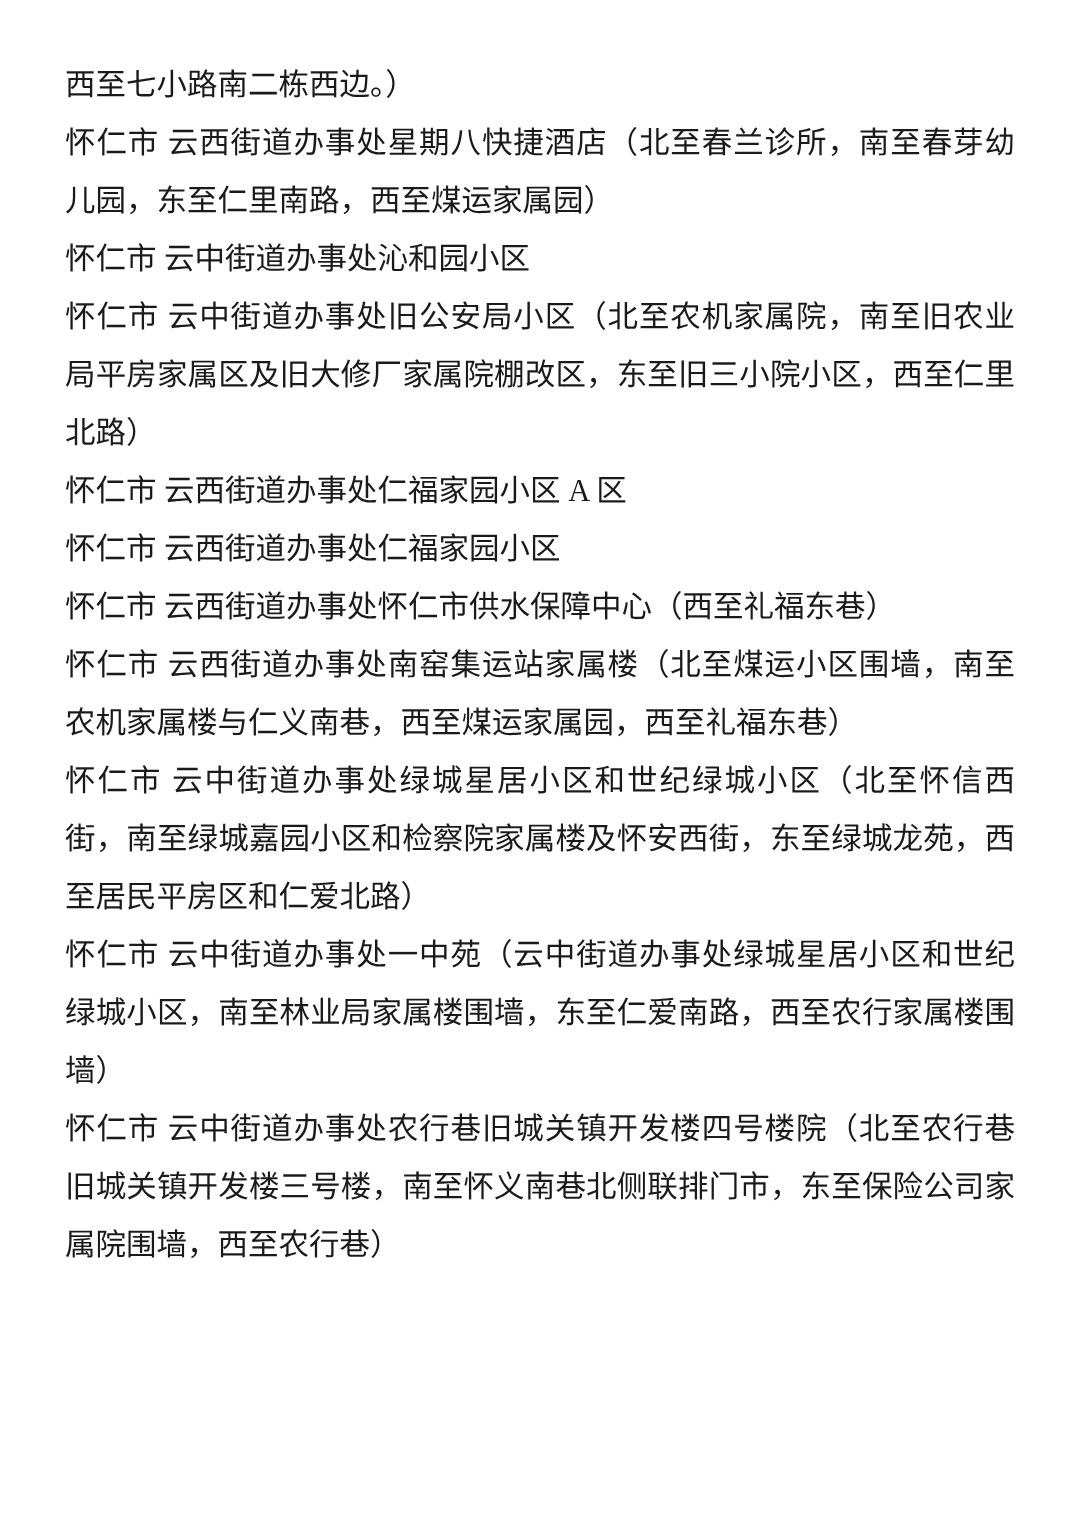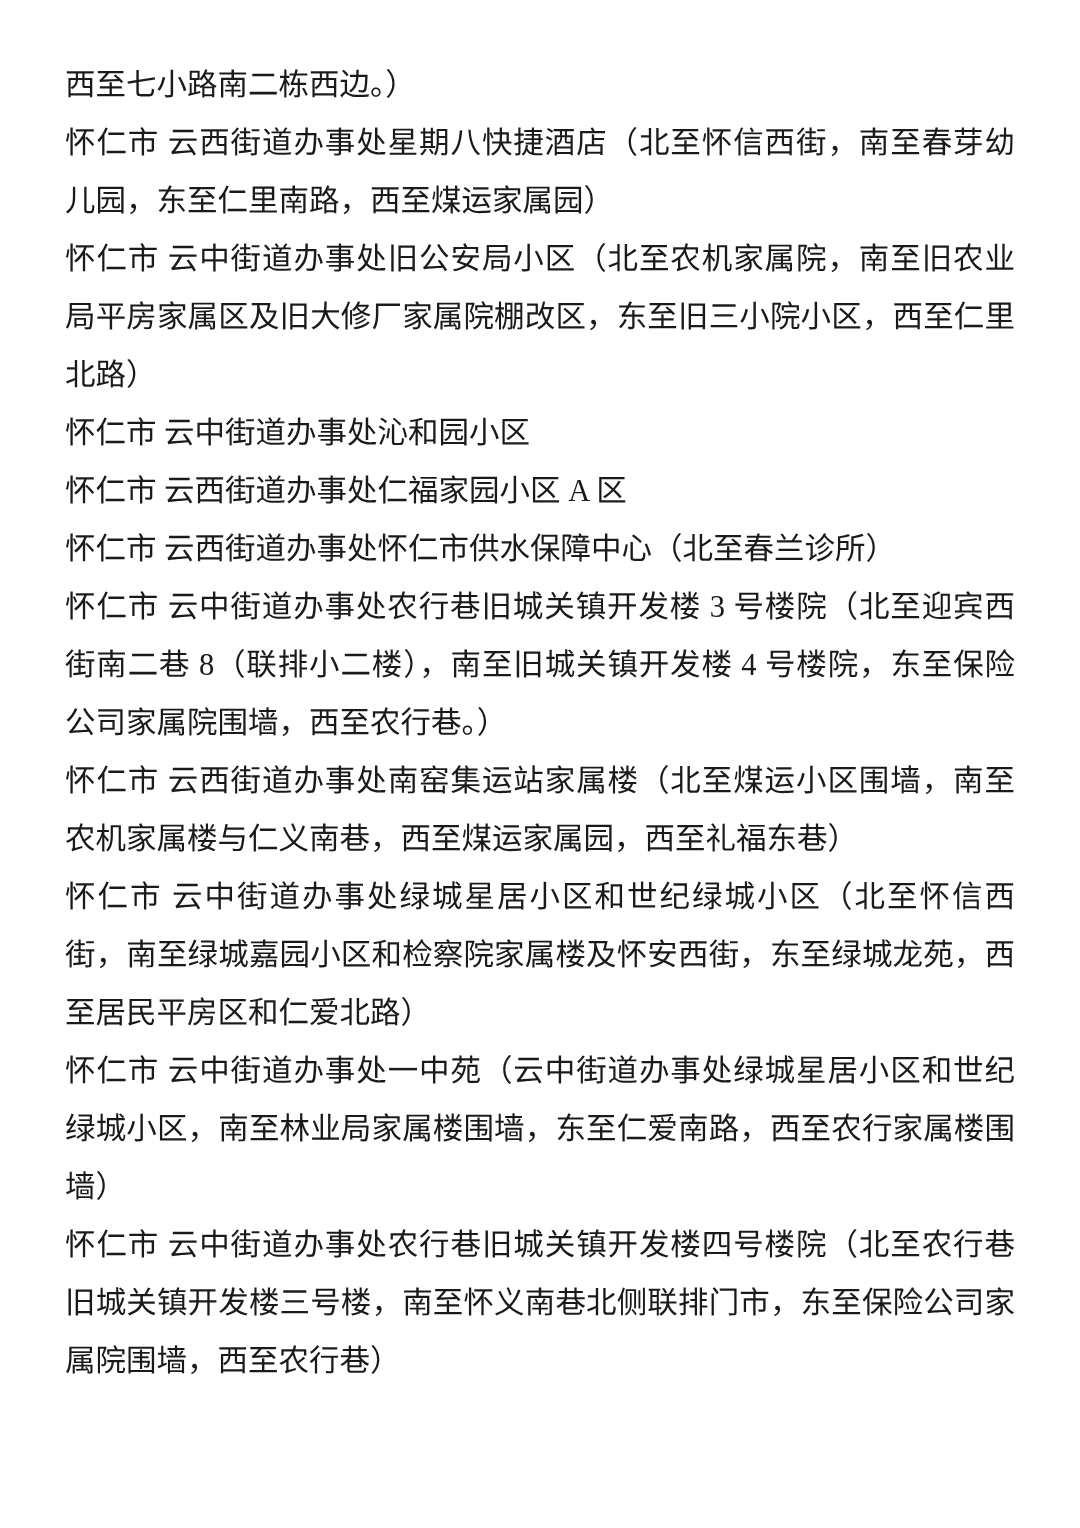--- a/index.html
+++ b/index.html
@@ -54,33 +54,33 @@
   }
 </style>
 </head>
 <body style="background: rgb(255, 255, 255); color: rgb(26, 26, 26);">
 
 <div class="page" style="background: rgb(255, 255, 255);">
   <div class="doc-body">
 
     <p class="para continuation">西至七小路南二栋西边。）</p>
 
-    <p class="para">怀仁市 云西街道办事处星期八快捷酒店（北至怀信西街，南至春芽幼儿园，东至仁里南路，西至煤运家属园）</p>
+    <p class="para">怀仁市 云西街道办事处星期八快捷酒店（北至春兰诊所，南至春芽幼儿园，东至仁里南路，西至煤运家属园）</p>
+
+    <p class="para">怀仁市 云中街道办事处沁和园小区</p>
 
     <p class="para">怀仁市 云中街道办事处旧公安局小区（北至农机家属院，南至旧农业局平房家属区及旧大修厂家属院棚改区，东至旧三小院小区，西至仁里北路）</p>
 
-    <p class="para">怀仁市 云中街道办事处沁和园小区</p>
-
     <p class="para">怀仁市 云西街道办事处仁福家园小区 A 区</p>
 
+    <p class="para">怀仁市 云西街道办事处仁福家园小区</p>
 
-    <p class="para">怀仁市 云西街道办事处怀仁市供水保障中心（北至春兰诊所）</p>
+    <p class="para">怀仁市 云西街道办事处怀仁市供水保障中心（西至礼福东巷）</p>
 
 
-    <p class="para">怀仁市 云中街道办事处农行巷旧城关镇开发楼 3 号楼院（北至迎宾西街南二巷 8（联排小二楼），南至旧城关镇开发楼 4 号楼院，东至保险公司家属院围墙，西至农行巷。）</p>
 
     <p class="para">怀仁市 云西街道办事处南窑集运站家属楼（北至煤运小区围墙，南至农机家属楼与仁义南巷，西至煤运家属园，西至礼福东巷）</p>
 
     <p class="para">怀仁市 云中街道办事处绿城星居小区和世纪绿城小区（北至怀信西街，南至绿城嘉园小区和检察院家属楼及怀安西街，东至绿城龙苑，西至居民平房区和仁爱北路）</p>
 
     <p class="para">怀仁市 云中街道办事处一中苑（云中街道办事处绿城星居小区和世纪绿城小区，南至林业局家属楼围墙，东至仁爱南路，西至农行家属楼围墙）</p>
 
     <p class="para">怀仁市 云中街道办事处农行巷旧城关镇开发楼四号楼院（北至农行巷旧城关镇开发楼三号楼，南至怀义南巷北侧联排门市，东至保险公司家属院围墙，西至农行巷）</p>
 
   </div>

